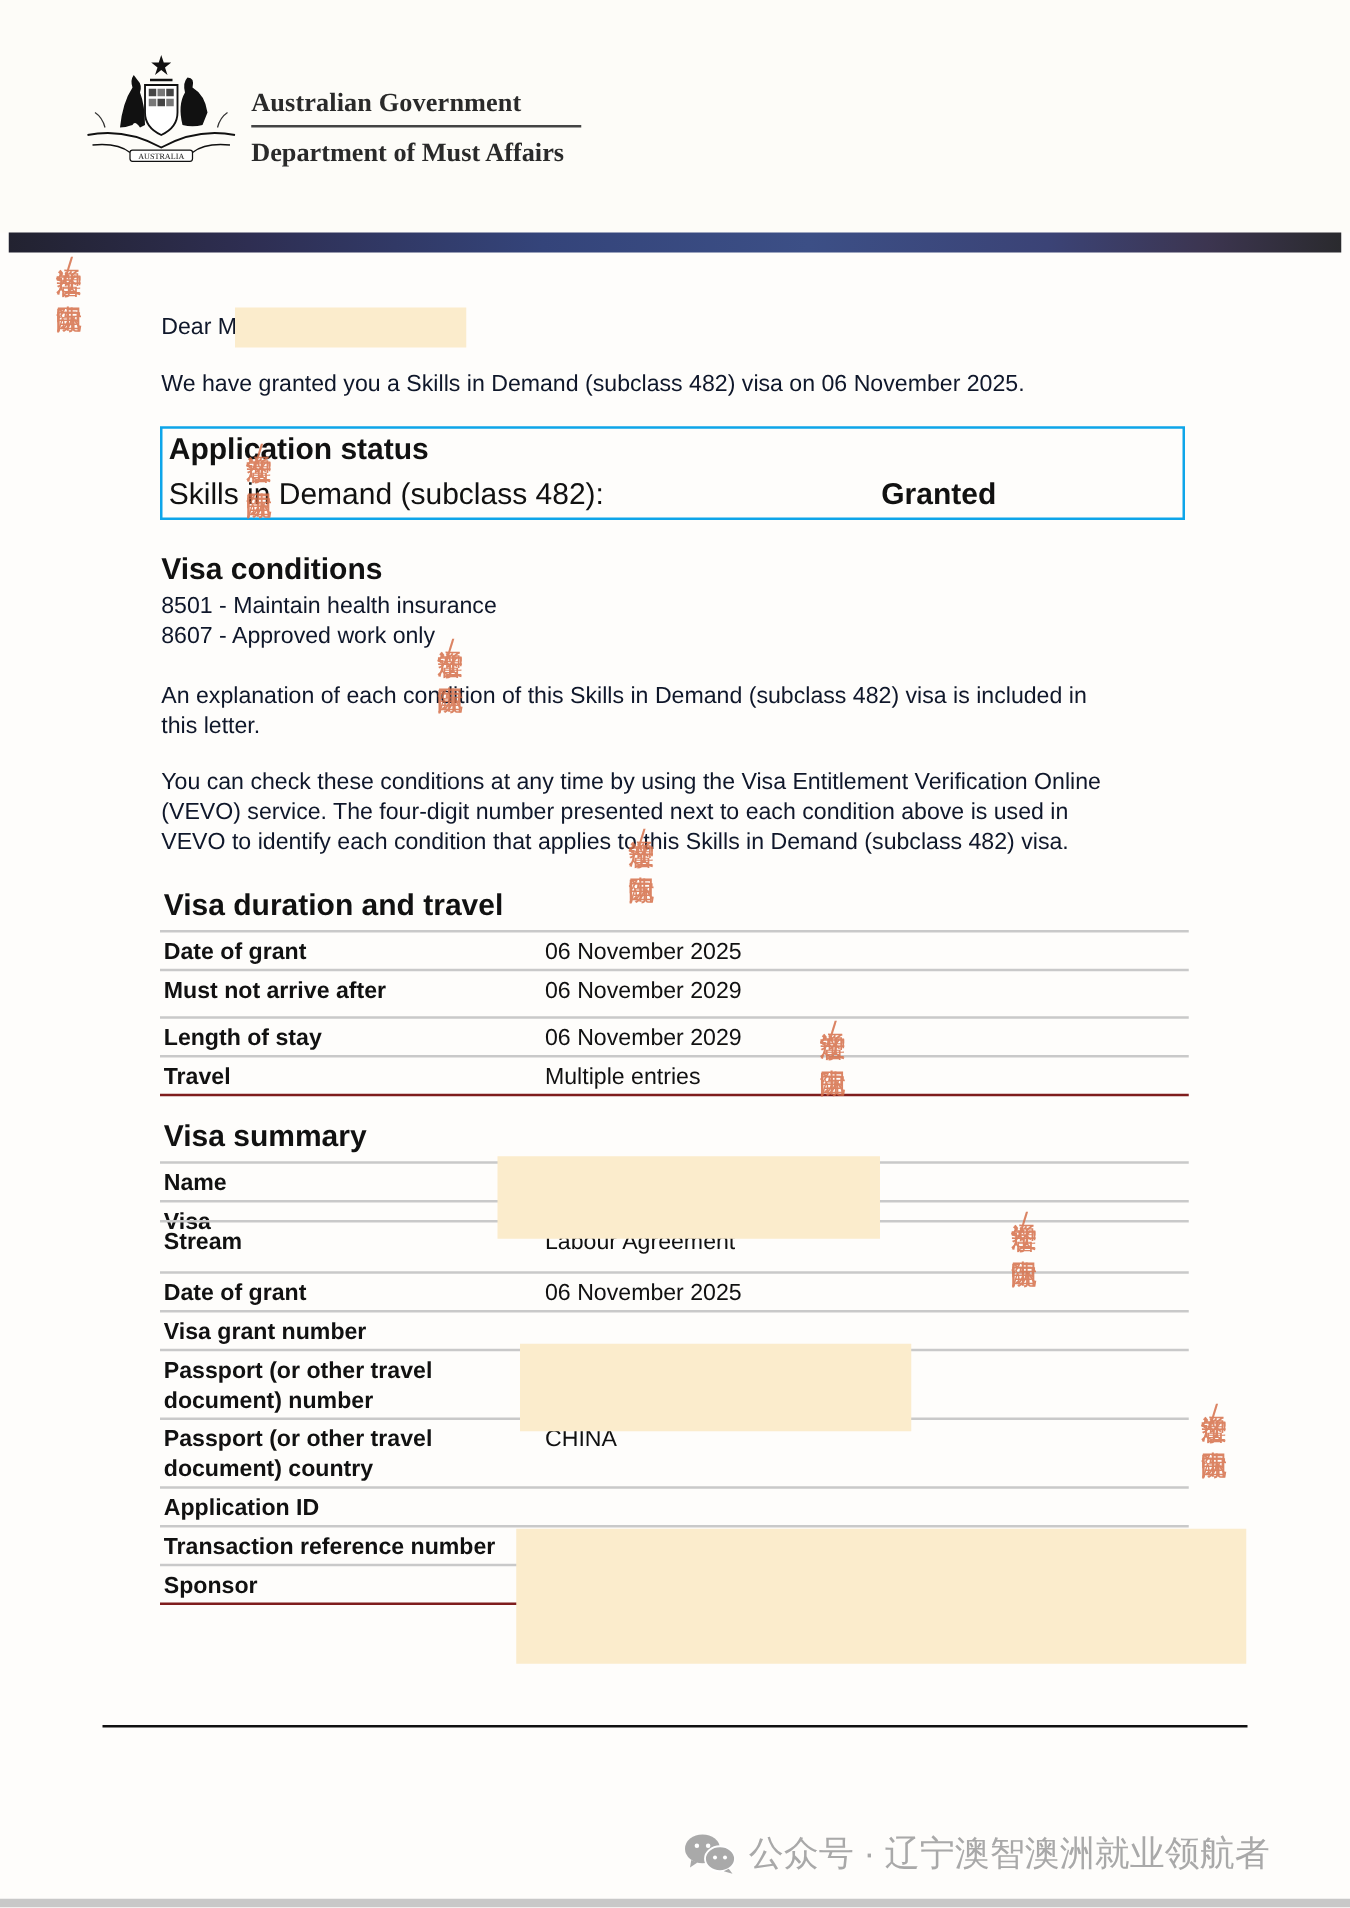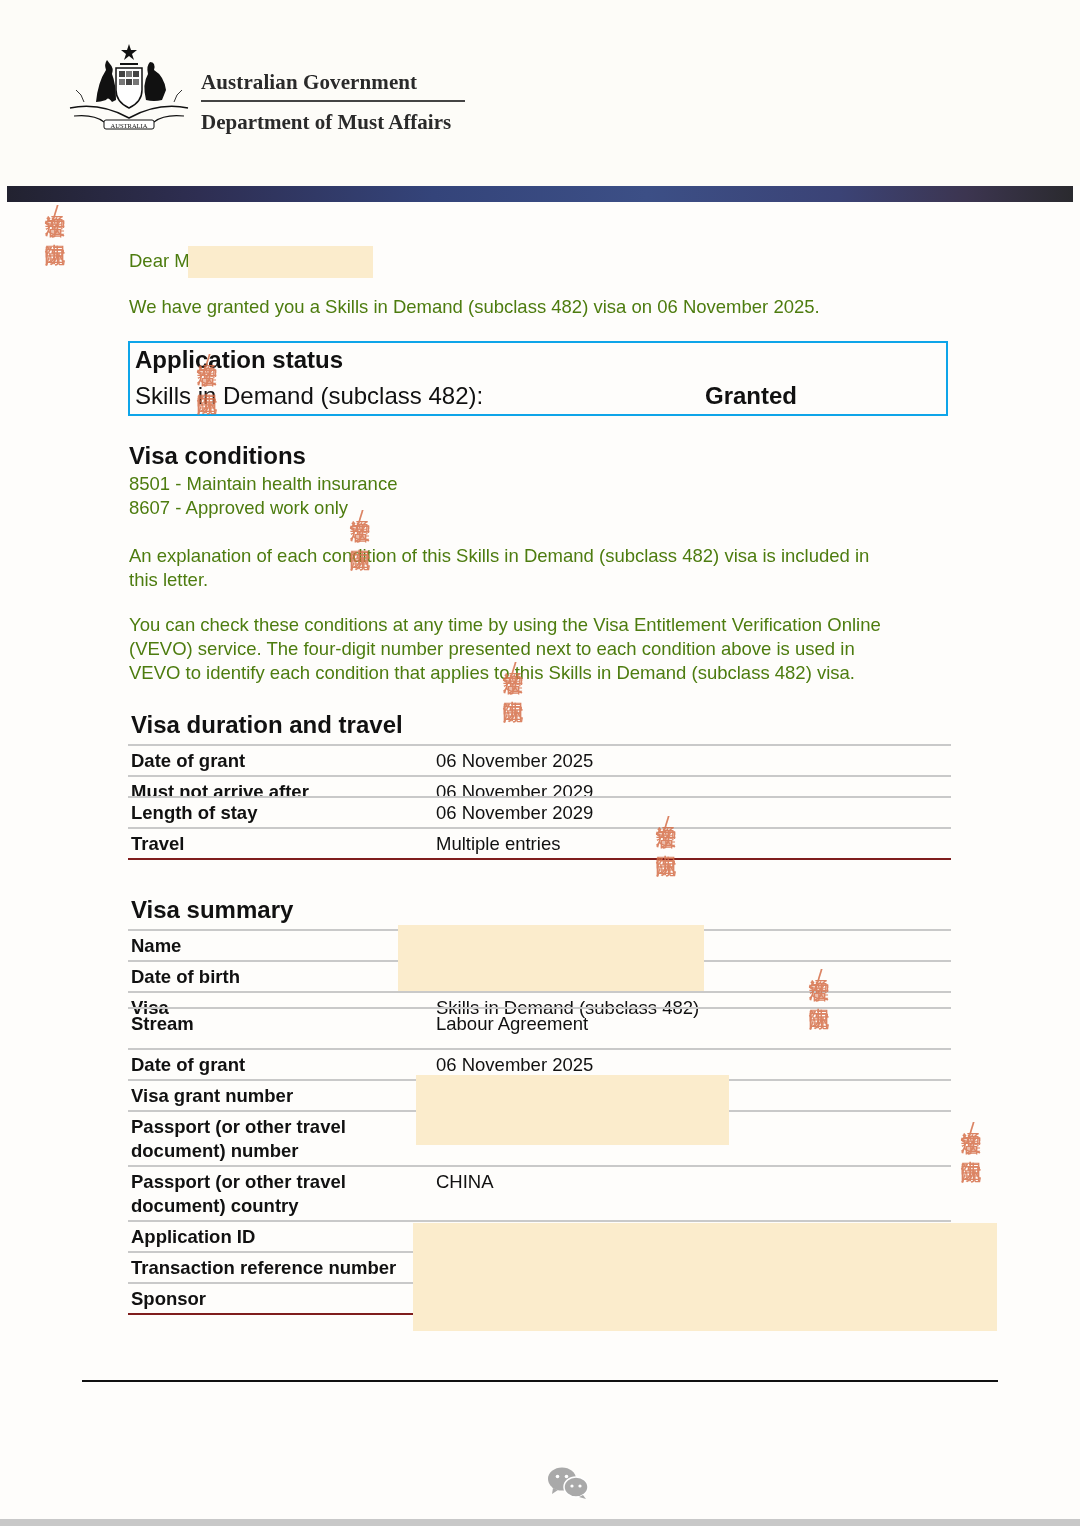--- a/index.html
+++ b/index.html
@@ -10,21 +10,21 @@
   }
   .header { position: absolute; left: 0; top: 0; width: 1080px; height: 186px; background: #fdfcf8; }
   .crest { position: absolute; left: 66px; top: 42px; width: 126px; height: 96px; }
   .gov-block { position: absolute; left: 201px; top: 68px; width: 264px; }
   .gov-line1 { font-family: "Liberation Serif", serif; font-weight: bold; font-size: 21px; color: #2a2a2a; letter-spacing: 0.1px; line-height: 28px; white-space: nowrap; }
   .gov-rule { height: 2px; background: #444; margin: 4px 0 6px 0; }
   .gov-line2 { font-family: "Liberation Serif", serif; font-weight: bold; font-size: 21px; color: #2a2a2a; line-height: 28px; white-space: nowrap; }
   .banner { position: absolute; left: 7px; top: 186px; width: 1066px; height: 16px;
     background: linear-gradient(90deg, #222230 0%, #2e2e52 18%, #34447a 40%, #3c4f86 60%, #3b4376 78%, #3c3550 90%, #2a2a2e 100%); }
 
-  .p { position: absolute; font-size: 18.5px; line-height: 24px; color: #4d7c0f; white-space: nowrap; }
+  .p { position: absolute; font-size: 18.5px; line-height: 24px; color: #0f172a; white-space: nowrap; }
   .redact { position: absolute; background: #fbeccc; }
 
   .status-box { position: absolute; left: 128px; top: 341px; width: 820px; height: 75px; border: 2px solid #0ea5e9; box-sizing: border-box; }
   .status-title { position: absolute; left: 5px; top: 2px; font-weight: bold; font-size: 24px; line-height: 30px; }
   .status-label { position: absolute; left: 5px; top: 38px; font-size: 24px; line-height: 30px; }
   .status-value { position: absolute; left: 575px; top: 38px; font-weight: bold; font-size: 24px; line-height: 30px; }
 
   .h2 { position: absolute; font-weight: bold; font-size: 24px; line-height: 30px; white-space: nowrap; }
 
   .table { position: absolute; left: 128px; width: 823px; }
@@ -89,41 +89,38 @@
 <div class="p" style="left:129px; top:613px;">You can check these conditions at any time by using the Visa Entitlement Verification Online</div>
 <div class="p" style="left:129px; top:637px;">(VEVO) service. The four-digit number presented next to each condition above is used in</div>
 <div class="p" style="left:129px; top:661px;">VEVO to identify each condition that applies to this Skills in Demand (subclass 482) visa.</div>
 
 <div class="h2" style="left:131px; top:710px;">Visa duration and travel</div>
 <div class="table" style="top:744px;">
   <div class="row" style="height:31px;">
     <span class="k">Date of grant</span>
     <span class="v">06 November 2025</span>
   </div>
-  <div class="row" style="height:21px;">
+  <div class="row" style="height:38px;">
     <span class="k">Must not arrive after</span>
     <span class="v">06 November 2029</span>
   </div>
   <div class="row" style="height:31px;">
     <span class="k">Length of stay</span>
     <span class="v">06 November 2029</span>
   </div>
   <div class="row last" style="height:33px;">
     <span class="k">Travel</span>
     <span class="v">Multiple entries</span>
   </div>
 </div>
 
 <div class="h2" style="left:131px; top:895px;">Visa summary</div>
 <div class="table" style="top:929px;">
   <div class="row" style="height:31px;">
     <span class="k">Name</span>
-  </div>
-  <div class="row" style="height:31px;">
-    <span class="k">Date of birth</span>
   </div>
   <div class="row" style="height:16px;">
     <span class="k">Visa</span>
     <span class="v">Skills in Demand (subclass 482)</span>
   </div>
   <div class="row" style="height:41px;">
     <span class="k">Stream</span>
     <span class="v">Labour Agreement</span>
   </div>
   <div class="row" style="height:31px;">
@@ -160,20 +157,21 @@
   <svg viewBox="0 0 42 34">
     <ellipse cx="15" cy="13" rx="14" ry="11.5" fill="#a9a9a9"></ellipse>
     <path d="M6,22 l-1,6 l6,-4z" fill="#a9a9a9"></path>
     <circle cx="10.5" cy="10.5" r="1.8" fill="#fff"></circle>
       <circle cx="19.5" cy="10.5" r="1.8" fill="#fff"></circle>
     <ellipse cx="29" cy="21" rx="12" ry="10" fill="#a9a9a9" stroke="#fff" stroke-width="1.5"></ellipse>
     <path d="M36,29 l3,4 l-7,-2z" fill="#a9a9a9"></path>
     <circle cx="25" cy="20" r="1.6" fill="#fff"></circle>
       <circle cx="33" cy="20" r="1.6" fill="#fff"></circle>
   </svg>
+  <span>公众号 · 辽宁澳智澳洲就业领航者</span>
 </div>
 <div class="bottom-bar"></div>
 
 <div class="wm" style="left:44px; top:198px;">辽宁澳智/中沈国际</div>
 <div class="wm" style="left:196px; top:347px;">辽宁澳智/中沈国际</div>
 <div class="wm" style="left:349px; top:503px;">辽宁澳智/中沈国际</div>
 <div class="wm" style="left:502px; top:655px;">辽宁澳智/中沈国际</div>
 <div class="wm" style="left:655px; top:809px;">辽宁澳智/中沈国际</div>
 <div class="wm" style="left:808px; top:962px;">辽宁澳智/中沈国际</div>
 <div class="wm" style="left:960px; top:1115px;">辽宁澳智/中沈国际</div>

